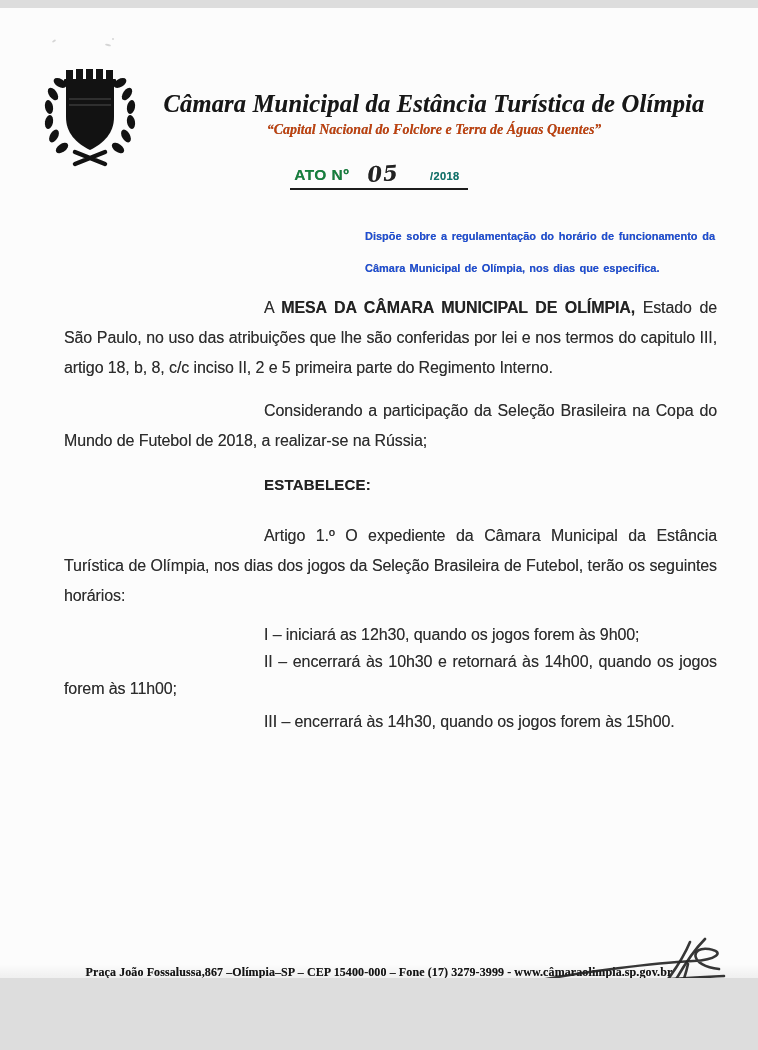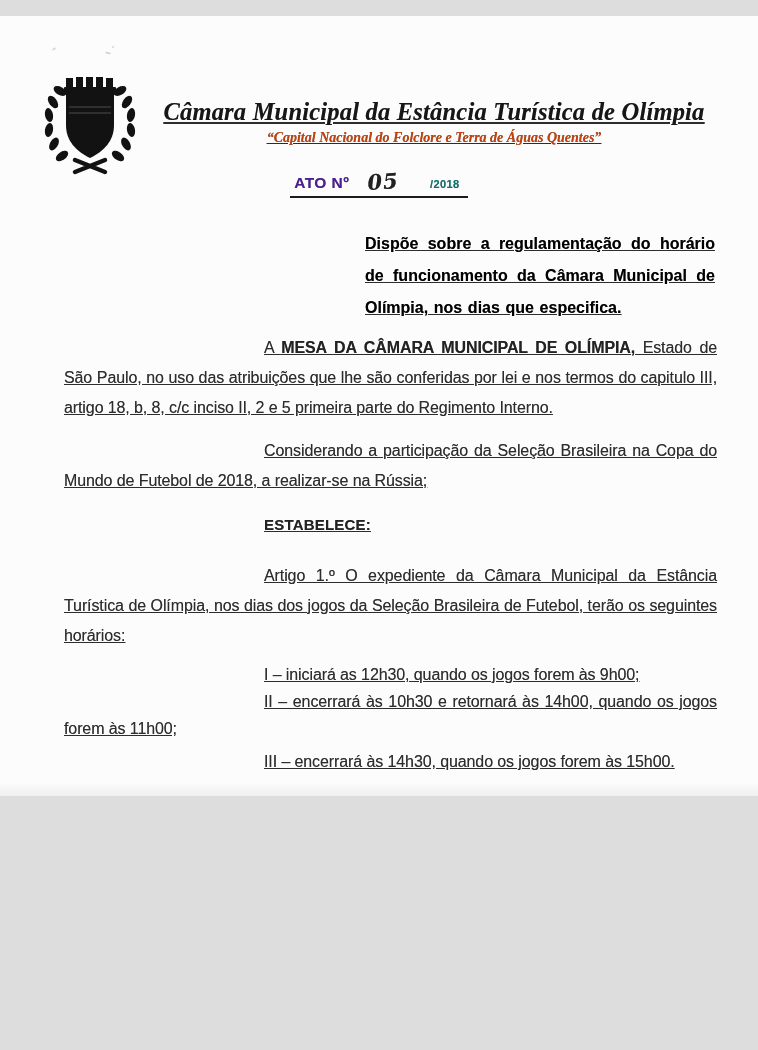--- a/index.html
+++ b/index.html
@@ -1,25 +1,24 @@
 <!DOCTYPE html>
 <html><head>
 <meta charset="utf-8">
 <style>
   html,body{margin:0;padding:0;background:#ddd;}
   .page{
     position:relative;
-    width:758px;height:780px;
-    margin:16px auto;
+    width:758px;height:970px;
+    margin:8px auto;
     background:#fcfcfc;
     overflow:hidden;
     font-family:"Liberation Sans",sans-serif;
     color:#2d2d2d;
     text-shadow:0 0 0.6px rgba(45,45,45,0.55);
-    text-decoration:underline;
   }
   .page::after{
     content:"";position:absolute;left:0;right:0;bottom:0;height:14px;
     background:linear-gradient(to bottom,rgba(0,0,0,0),rgba(0,0,0,0.05));
     pointer-events:none;
   }
   
   .speck{position:absolute;background:#c4c4c4;border-radius:50%;opacity:.7;}
   .speck.s1{left:52px;top:32px;width:4px;height:2px;transform:rotate(-30deg);}
   .speck.s2{left:105px;top:36px;width:6px;height:2px;transform:rotate(15deg);}
@@ -39,35 +38,35 @@
     font-style:italic;font-weight:bold;
     font-size:14px;line-height:19px;color:#c2410c;margin-top:3px;
   }
 
   
   .ato-line{text-align:center;margin-top:21px;}
   .ato-underline{
     display:inline-block;border-bottom:2.2px solid #1c1c1c;
     padding:0 8px 3px 4px;white-space:nowrap;
   }
-  .ato-label{font-weight:bold;font-size:15.5px;letter-spacing:0.4px;color:#4c1d95;}
+  .ato-label{font-weight:bold;font-size:15.5px;letter-spacing:0.4px;color:#15803d;}
   .ato-number{
     display:inline-block;width:58px;text-align:center;
     font-family:"DejaVu Serif",serif;font-style:italic;font-weight:600;
     font-size:21px;letter-spacing:1px;color:#222;
     transform:rotate(-4deg) translateY(1px);
   }
   .ato-year{font-weight:bold;font-size:11px;letter-spacing:0.4px;color:#0f766e;margin-left:14px;}
 
   
   .content{padding:0 41px 0 64px;}
   .summary{
     margin:30px 0 0 301px;width:350px;
-    font-weight:bold;font-size:16px;line-height:32px;
-    text-align:justify;word-spacing:1.2px;color:#000000;
+    font-weight:bold;font-size:11px;line-height:32px;
+    text-align:justify;word-spacing:1.2px;color:#1d4ed8;
   }
   .para{
     margin:0;font-size:16px;line-height:30px;
     text-align:justify;text-indent:200px;letter-spacing:-0.1px;
   }
   .preamble{margin-top:9px;}
   .c1{margin-top:13px;}
   .c2{margin-top:16px;word-spacing:1.6px;}
   .c3{margin-top:16px;word-spacing:1.6px;}
   .estabelece{

